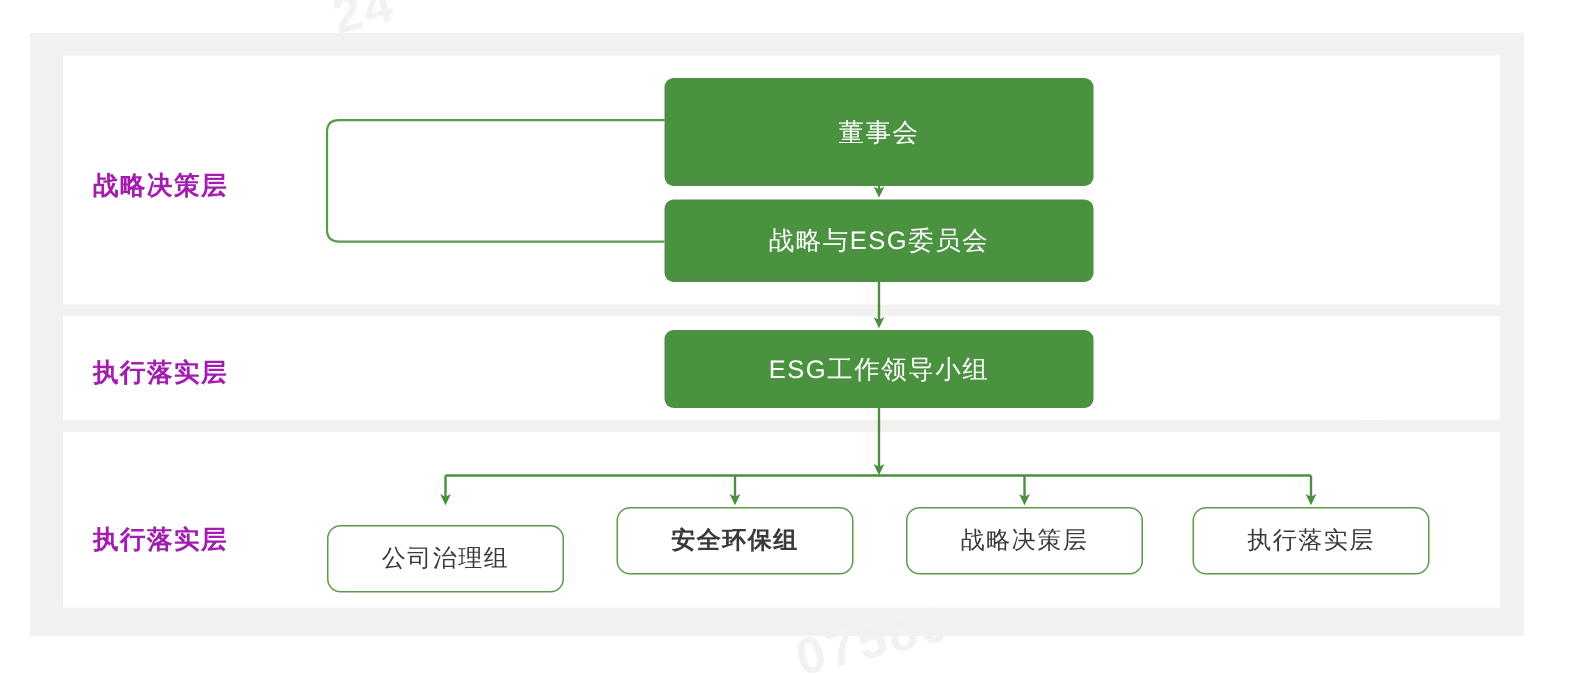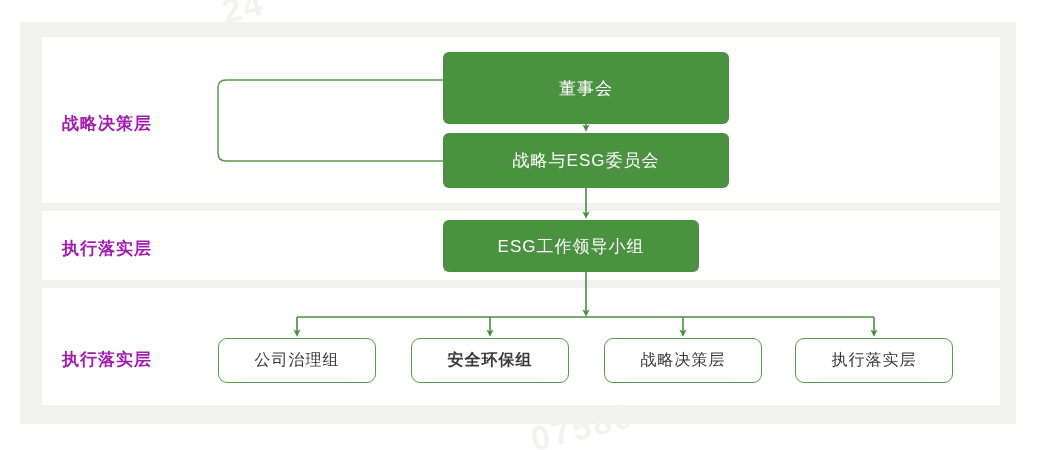--- a/index.html
+++ b/index.html
@@ -68,42 +68,42 @@
     box-sizing: border-box;
     white-space: nowrap;
   }
   #node-board {
     left: 443px; top: 52px; width: 286px; height: 72px;
   }
   #node-strategy-esg-committee {
     left: 443px; top: 133px; width: 286px; height: 55px; text-align: center;
   }
   #node-esg-working-group {
-    left: 443px; top: 220px; width: 256px; height: 52px;
+    left: 443px; top: 220px; width: 286px; height: 52px;
   }
 
   
   .node-outlined {
     position: absolute;
     top: 338px;
     width: 158px;
     height: 45px;
     background: #ffffff;
     border: 1.5px solid #5a9b4a;
     border-radius: 9px;
     color: #3a3a3a;
     display: flex;
     align-items: center;
     justify-content: center;
     font-size: 16px;
     letter-spacing: 1px;
     box-sizing: border-box;
     white-space: nowrap;
   }
-  #node-governance-group    { left: 218px; }
+  #node-governance-group    { left: 218px; margin-top: 12px; }
   #node-safety-env-group    { left: 411px; font-weight: bold; }
   #node-social-resp-group   { left: 604px; }
   #node-industry-value-group{ left: 795px; }
 
   
   #connector-layer {
     position: absolute;
     left: 0; top: 0;
     width: 1060px;
     height: 450px;

